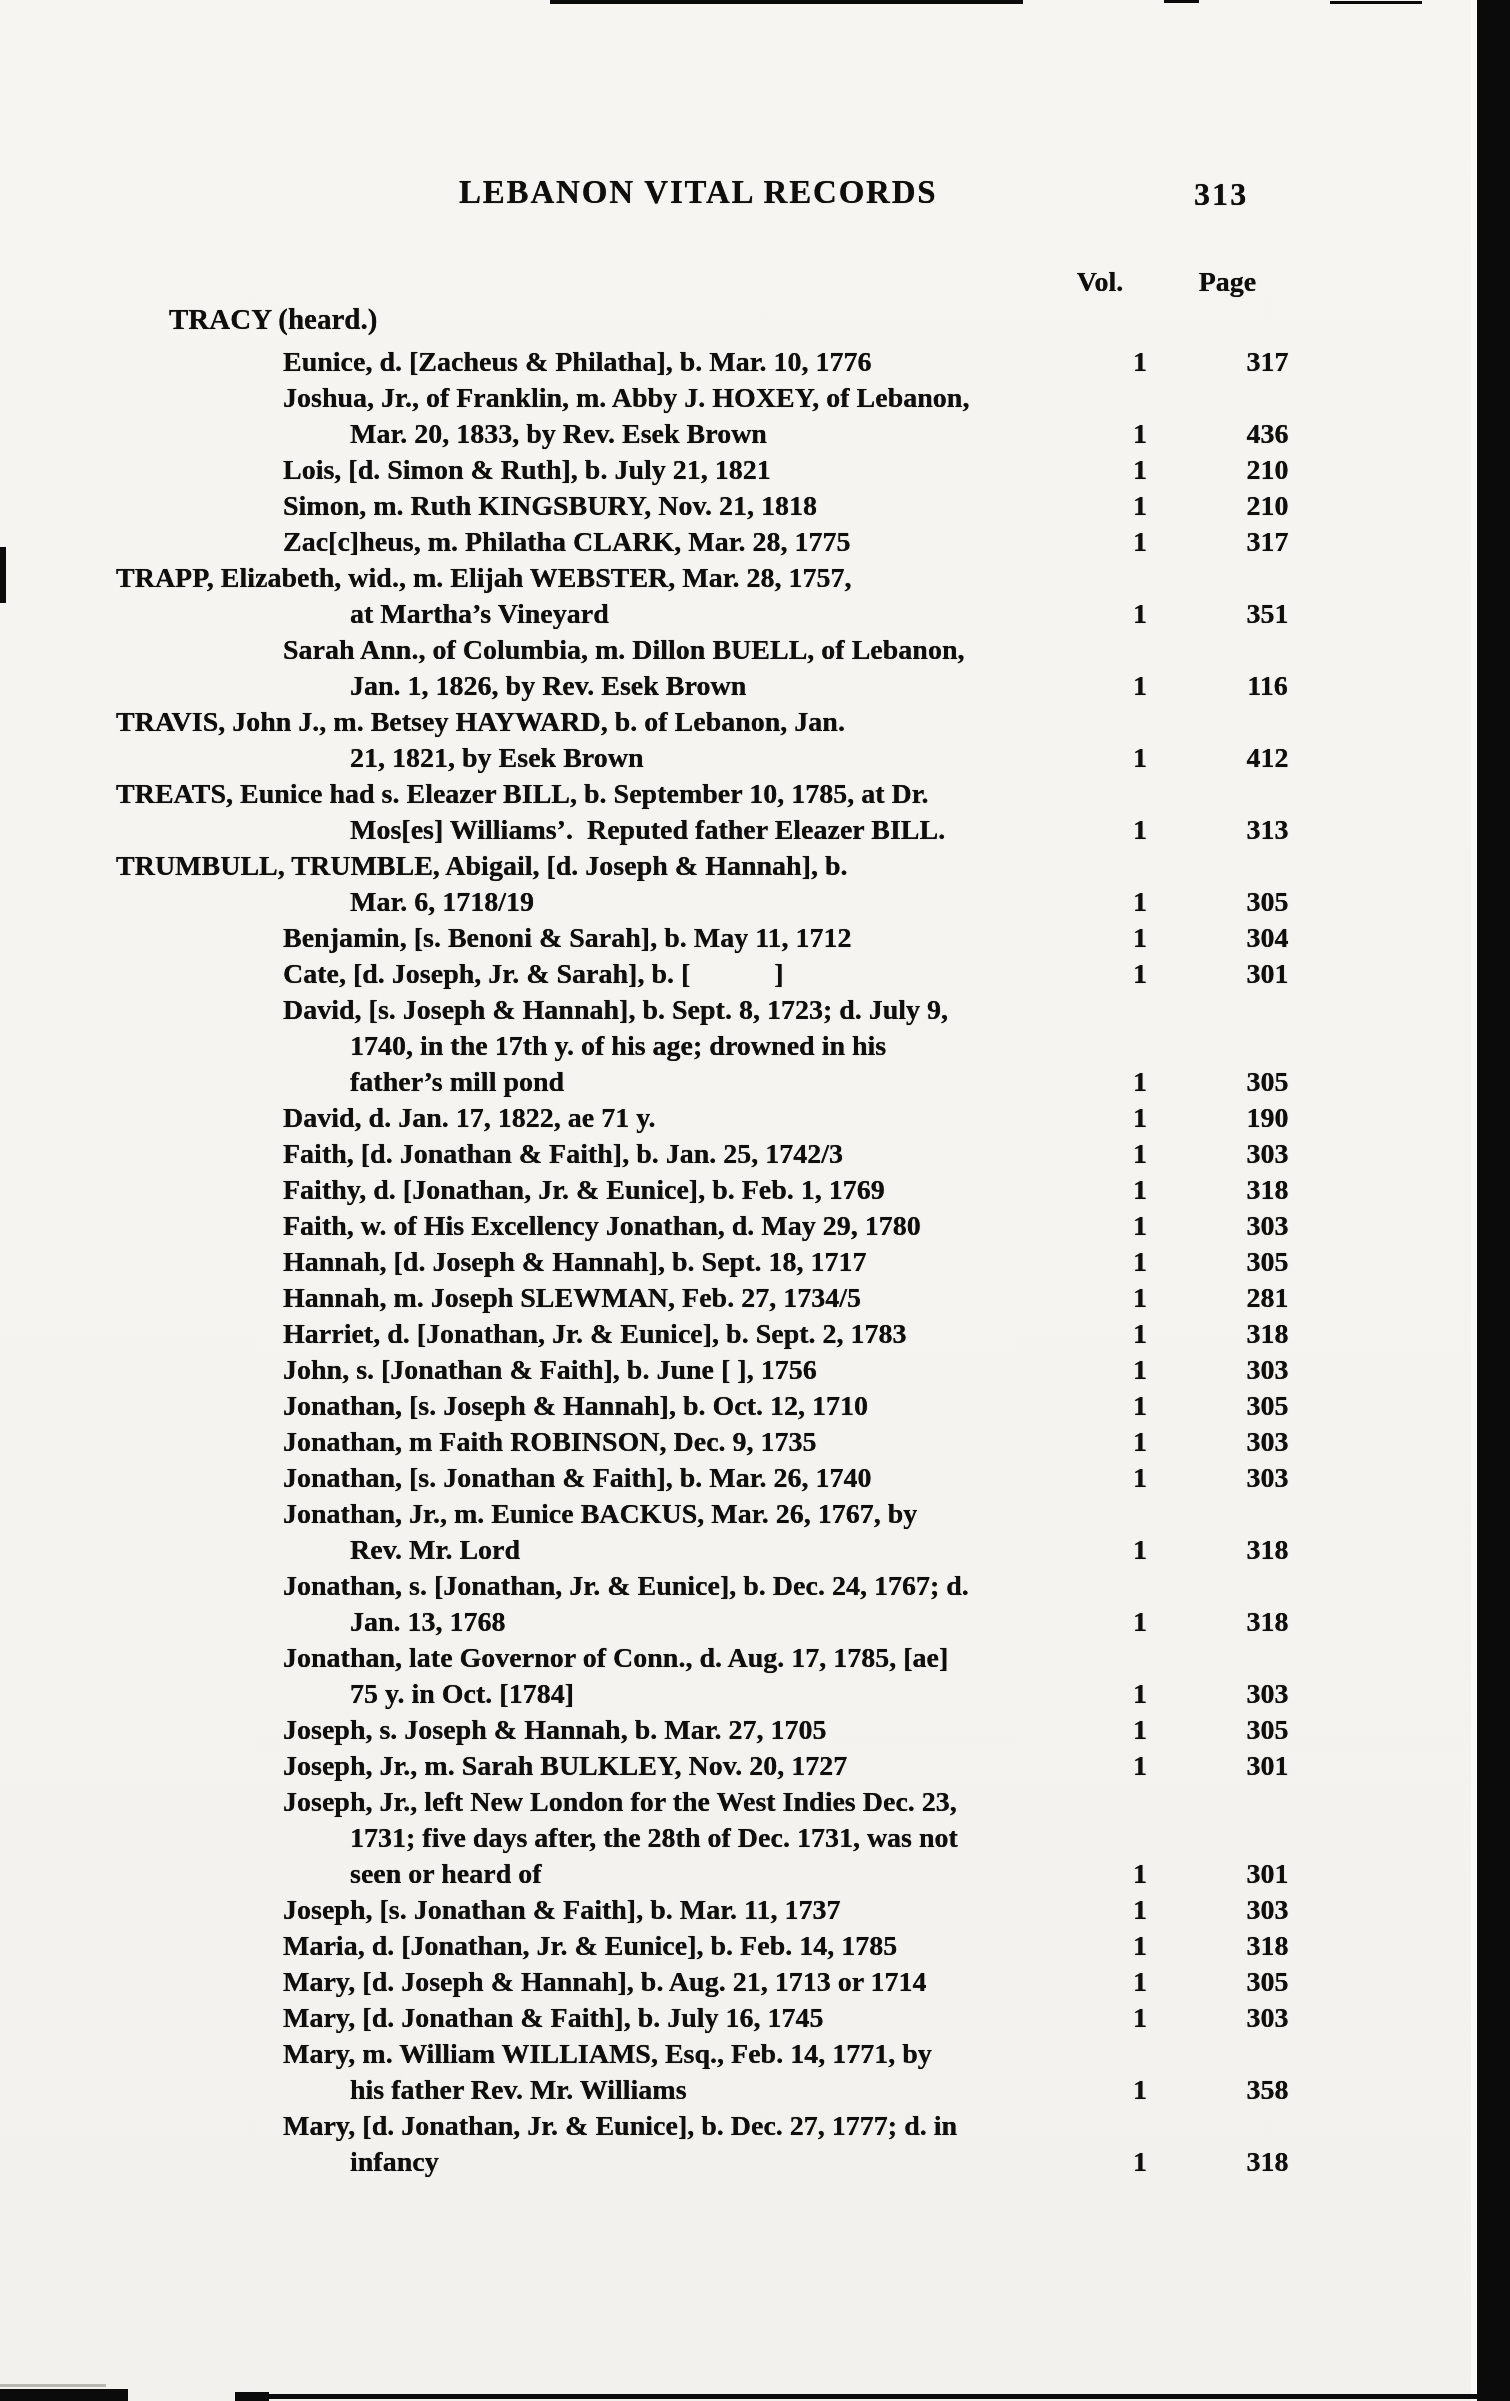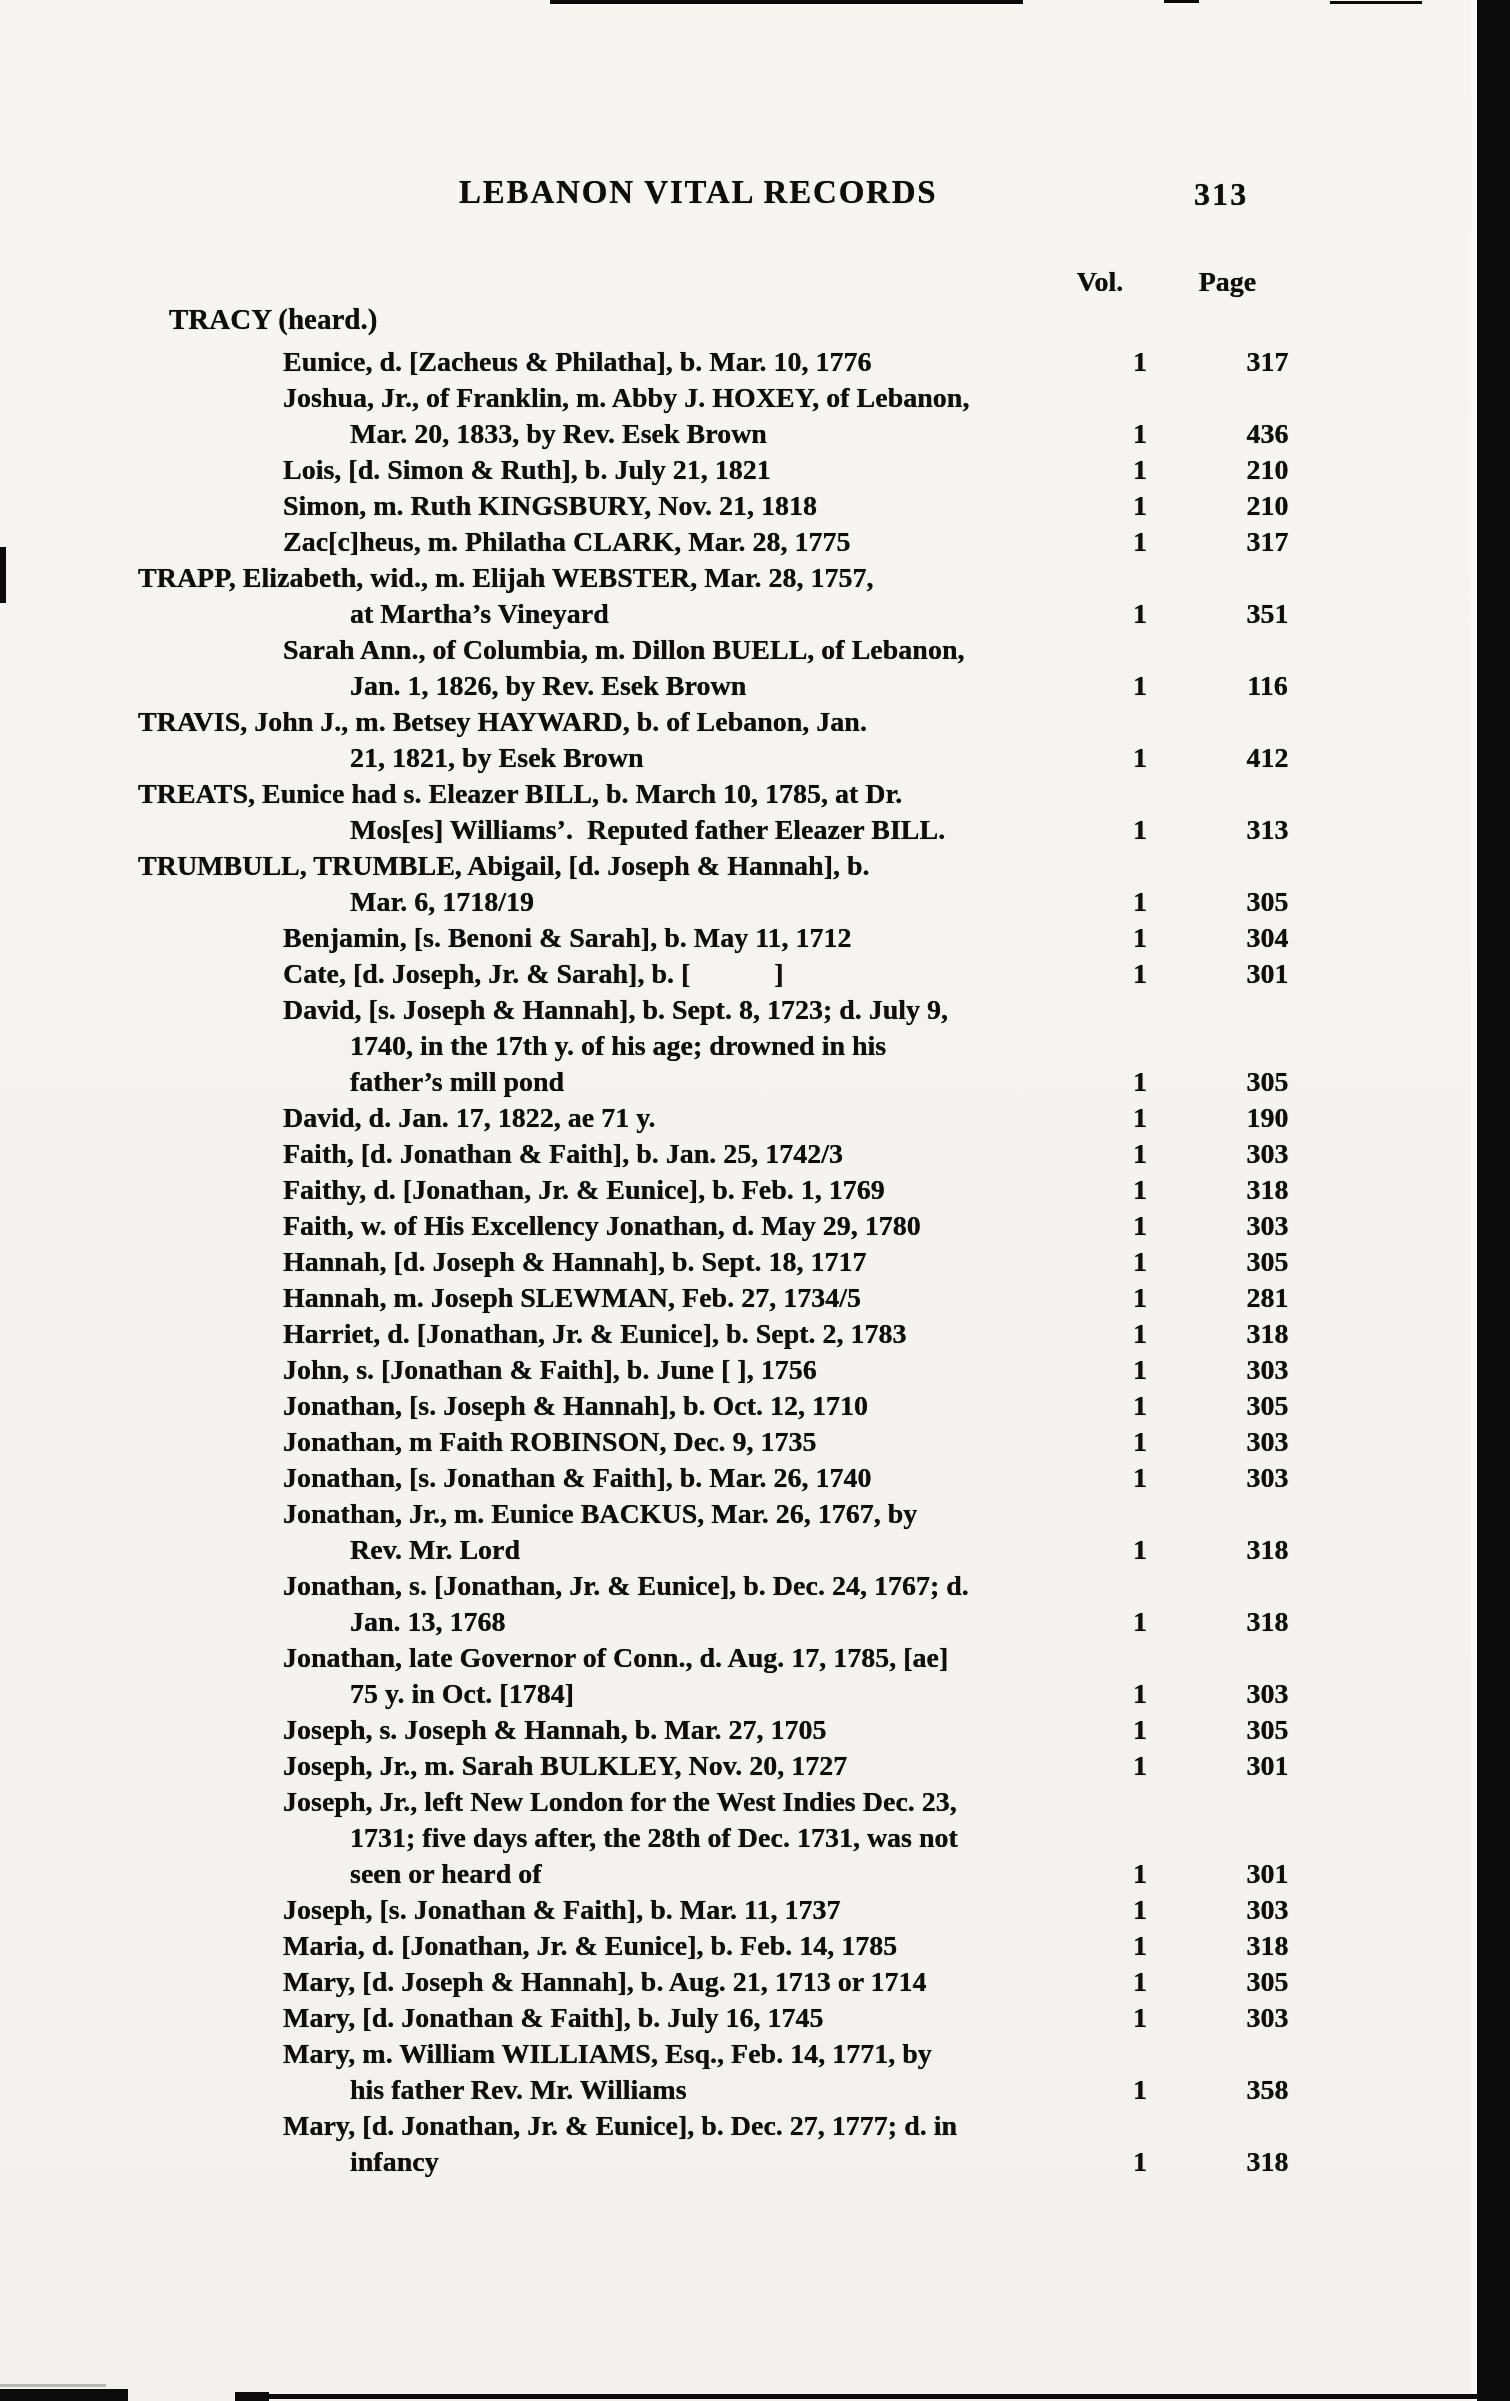--- a/index.html
+++ b/index.html
@@ -13,21 +13,21 @@
   }
   .ink{font-weight:700;text-shadow:0 0 0.7px rgba(12,10,8,.8);}
   .title{position:absolute;top:174px;left:459px;font-size:33px;letter-spacing:1.8px;}
   .pageno{position:absolute;top:176px;left:1194px;font-size:32px;letter-spacing:2.1px;}
   .colhead-vol{position:absolute;top:266px;left:1047px;width:106px;text-align:center;font-size:28px;}
   .colhead-page{position:absolute;top:266px;left:1164px;width:127px;text-align:center;font-size:28px;}
   .section{position:absolute;top:303px;left:169px;font-size:29px;}
   .rows{position:absolute;top:345px;left:0;width:1511px;padding-left:40px;}
   .row{position:relative;height:36px;font-size:28px;line-height:33px;white-space:pre;}
   .row .t{display:inline-block;}
-  .i0 .t{margin-left:98px;}
+  .i0 .t{margin-left:76px;}
   .i1 .t{margin-left:243px;}
   .i2 .t{margin-left:310px;}
   .v{position:absolute;top:0;left:1047px;width:106px;text-align:center;}
   .p{position:absolute;top:0;left:1164px;width:127px;text-align:center;}
   
   .art{position:absolute;background:#0b0b0b;}
   .art-right-strip{left:1477px;top:0;width:34px;height:2401px;}
   .art-right-gap{left:1471px;top:0;width:5.6px;height:2401px;background:#fbfaf8;}
   .art-top-1{left:550px;top:0;width:445px;height:4.2px;}
   .art-top-2{left:984px;top:0;width:39px;height:3.5px;}
@@ -70,21 +70,21 @@
       <div class="row ink i2"><span class="t">Mar. 20, 1833, by Rev. Esek Brown</span><span class="v">1</span><span class="p">436</span></div>
       <div class="row ink i1"><span class="t">Lois, [d. Simon &amp; Ruth], b. July 21, 1821</span><span class="v">1</span><span class="p">210</span></div>
       <div class="row ink i1"><span class="t">Simon, m. Ruth KINGSBURY, Nov. 21, 1818</span><span class="v">1</span><span class="p">210</span></div>
       <div class="row ink i1"><span class="t">Zac[c]heus, m. Philatha CLARK, Mar. 28, 1775</span><span class="v">1</span><span class="p">317</span></div>
       <div class="row ink i0"><span class="t">TRAPP, Elizabeth, wid., m. Elijah WEBSTER, Mar. 28, 1757,</span></div>
       <div class="row ink i2"><span class="t">at Martha’s Vineyard</span><span class="v">1</span><span class="p">351</span></div>
       <div class="row ink i1"><span class="t">Sarah Ann., of Columbia, m. Dillon BUELL, of Lebanon,</span></div>
       <div class="row ink i2"><span class="t">Jan. 1, 1826, by Rev. Esek Brown</span><span class="v">1</span><span class="p">116</span></div>
       <div class="row ink i0"><span class="t">TRAVIS, John J., m. Betsey HAYWARD, b. of Lebanon, Jan.</span></div>
       <div class="row ink i2"><span class="t">21, 1821, by Esek Brown</span><span class="v">1</span><span class="p">412</span></div>
-      <div class="row ink i0"><span class="t">TREATS, Eunice had s. Eleazer BILL, b. March 10, 1785, at Dr.</span></div>
+      <div class="row ink i0"><span class="t">TREATS, Eunice had s. Eleazer BILL, b. September 10, 1785, at Dr.</span></div>
       <div class="row ink i2"><span class="t">Mos[es] Williams’.  Reputed father Eleazer BILL.</span><span class="v">1</span><span class="p">313</span></div>
       <div class="row ink i0"><span class="t">TRUMBULL, TRUMBLE, Abigail, [d. Joseph &amp; Hannah], b.</span></div>
       <div class="row ink i2"><span class="t">Mar. 6, 1718/19</span><span class="v">1</span><span class="p">305</span></div>
       <div class="row ink i1"><span class="t">Benjamin, [s. Benoni &amp; Sarah], b. May 11, 1712</span><span class="v">1</span><span class="p">304</span></div>
       <div class="row ink i1"><span class="t">Cate, [d. Joseph, Jr. &amp; Sarah], b. [            ]</span><span class="v">1</span><span class="p">301</span></div>
       <div class="row ink i1"><span class="t">David, [s. Joseph &amp; Hannah], b. Sept. 8, 1723; d. July 9,</span></div>
       <div class="row ink i2"><span class="t">1740, in the 17th y. of his age; drowned in his</span></div>
       <div class="row ink i2"><span class="t">father’s mill pond</span><span class="v">1</span><span class="p">305</span></div>
       <div class="row ink i1"><span class="t">David, d. Jan. 17, 1822, ae 71 y.</span><span class="v">1</span><span class="p">190</span></div>
       <div class="row ink i1"><span class="t">Faith, [d. Jonathan &amp; Faith], b. Jan. 25, 1742/3</span><span class="v">1</span><span class="p">303</span></div>

